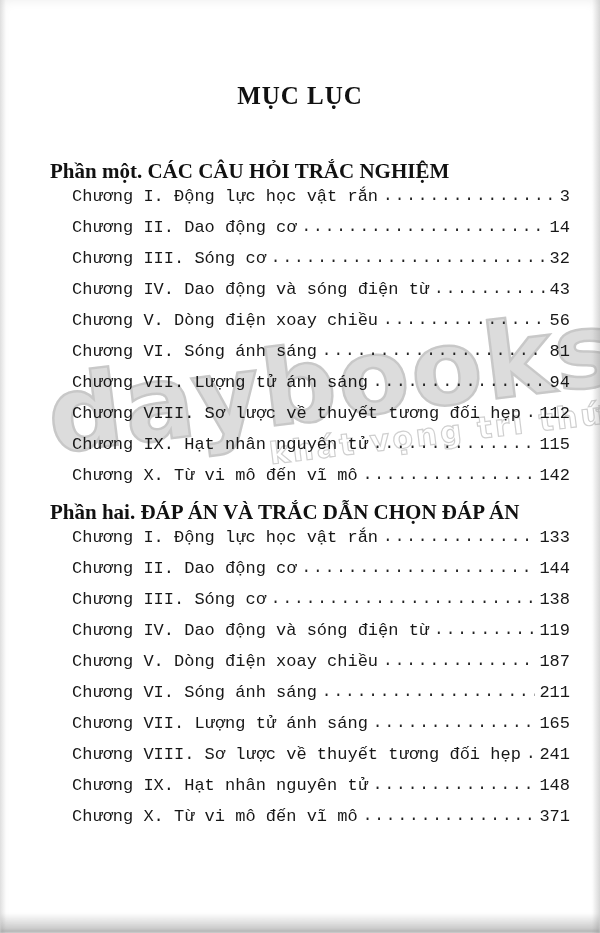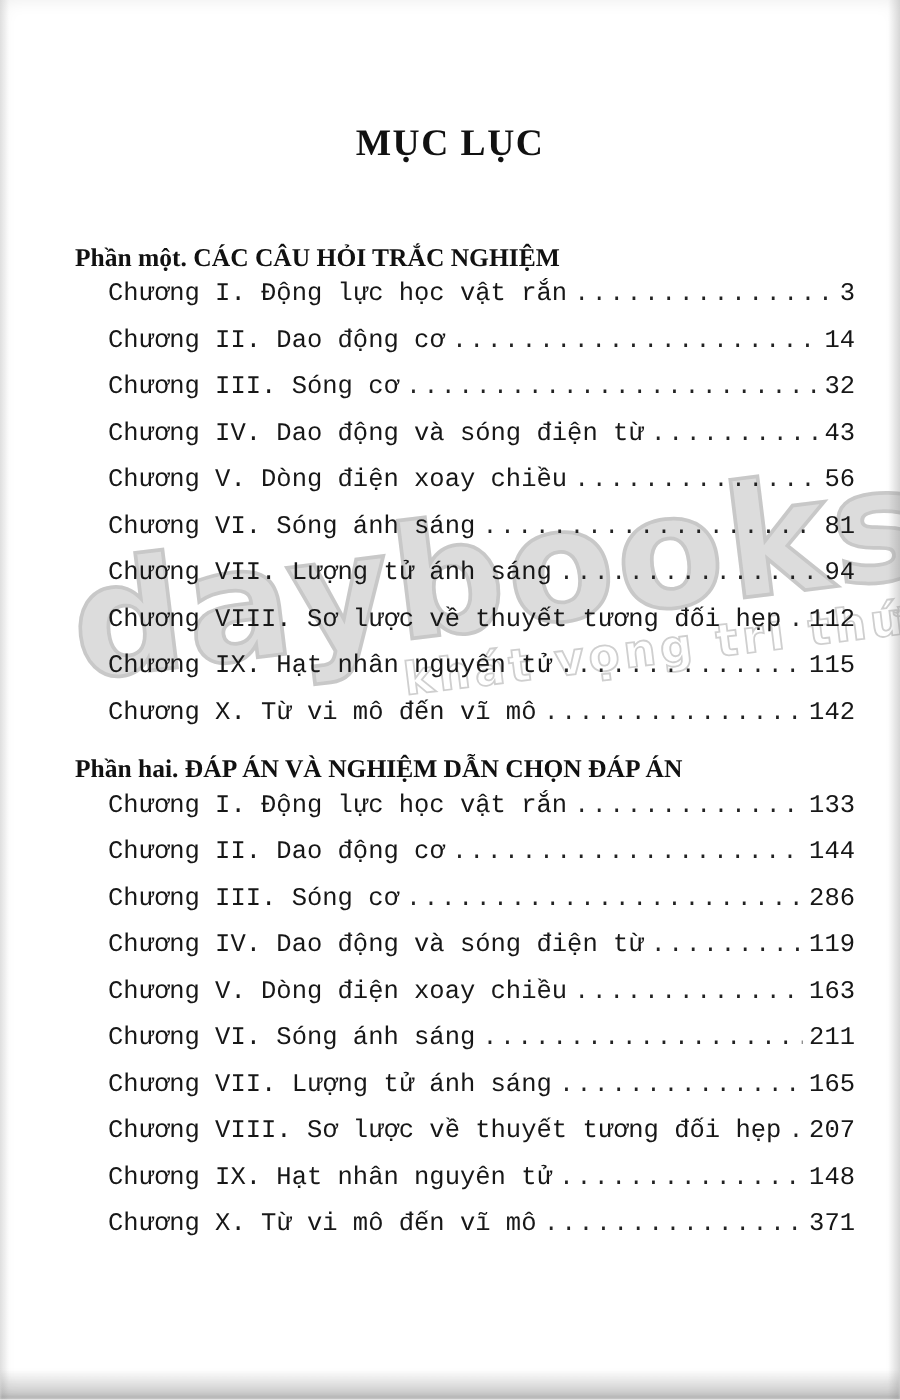--- a/index.html
+++ b/index.html
@@ -27,21 +27,21 @@
     margin: 0 0 46px 0;
     font-family: "Liberation Serif", serif;
   }
   .toc {
     position: relative;
     padding: 0 30px 0 50px;
     z-index: 2;
   }
   .section-heading {
     font-weight: bold;
-    font-size: 17px;
+    font-size: 21px;
     color: #111;
     height: 31px;
     display: flex;
     align-items: center;
     white-space: nowrap;
   }
   .toc-row {
     display: flex;
     align-items: flex-start;
     height: 31px;
@@ -180,61 +180,61 @@
     <span class="toc-label">Chương IX. Hạt nhân nguyên tử</span>
     <span class="toc-dots">........................................................................................................................</span>
     <span class="toc-page">115</span>
   </div>
       <div class="toc-row">
     <span class="toc-label">Chương X. Từ vi mô đến vĩ mô</span>
     <span class="toc-dots">........................................................................................................................</span>
     <span class="toc-page">142</span>
   </div>
       <div class="section-heading">
-    <span>Phần hai. ĐÁP ÁN VÀ NGHIỆM DẪN CHỌN ĐÁP ÁN</span>
+    <span>Phần hai. ĐÁP ÁN VÀ TRẮC DẪN CHỌN ĐÁP ÁN</span>
   </div>
       <div class="toc-row">
     <span class="toc-label">Chương I. Động lực học vật rắn</span>
     <span class="toc-dots">........................................................................................................................</span>
     <span class="toc-page">133</span>
   </div>
       <div class="toc-row">
     <span class="toc-label">Chương II. Dao động cơ</span>
     <span class="toc-dots">........................................................................................................................</span>
     <span class="toc-page">144</span>
   </div>
       <div class="toc-row">
     <span class="toc-label">Chương III. Sóng cơ</span>
     <span class="toc-dots">........................................................................................................................</span>
-    <span class="toc-page">286</span>
+    <span class="toc-page">138</span>
   </div>
       <div class="toc-row">
     <span class="toc-label">Chương IV. Dao động và sóng điện từ</span>
     <span class="toc-dots">........................................................................................................................</span>
     <span class="toc-page">119</span>
   </div>
       <div class="toc-row">
     <span class="toc-label">Chương V. Dòng điện xoay chiều</span>
     <span class="toc-dots">........................................................................................................................</span>
-    <span class="toc-page">163</span>
+    <span class="toc-page">187</span>
   </div>
       <div class="toc-row">
     <span class="toc-label">Chương VI. Sóng ánh sáng</span>
     <span class="toc-dots">........................................................................................................................</span>
     <span class="toc-page">211</span>
   </div>
       <div class="toc-row">
     <span class="toc-label">Chương VII. Lượng tử ánh sáng</span>
     <span class="toc-dots">........................................................................................................................</span>
     <span class="toc-page">165</span>
   </div>
       <div class="toc-row">
     <span class="toc-label">Chương VIII. Sơ lược về thuyết tương đối hẹp</span>
     <span class="toc-dots">........................................................................................................................</span>
-    <span class="toc-page">207</span>
+    <span class="toc-page">241</span>
   </div>
       <div class="toc-row">
     <span class="toc-label">Chương IX. Hạt nhân nguyên tử</span>
     <span class="toc-dots">........................................................................................................................</span>
     <span class="toc-page">148</span>
   </div>
       <div class="toc-row">
     <span class="toc-label">Chương X. Từ vi mô đến vĩ mô</span>
     <span class="toc-dots">........................................................................................................................</span>
     <span class="toc-page">371</span>

